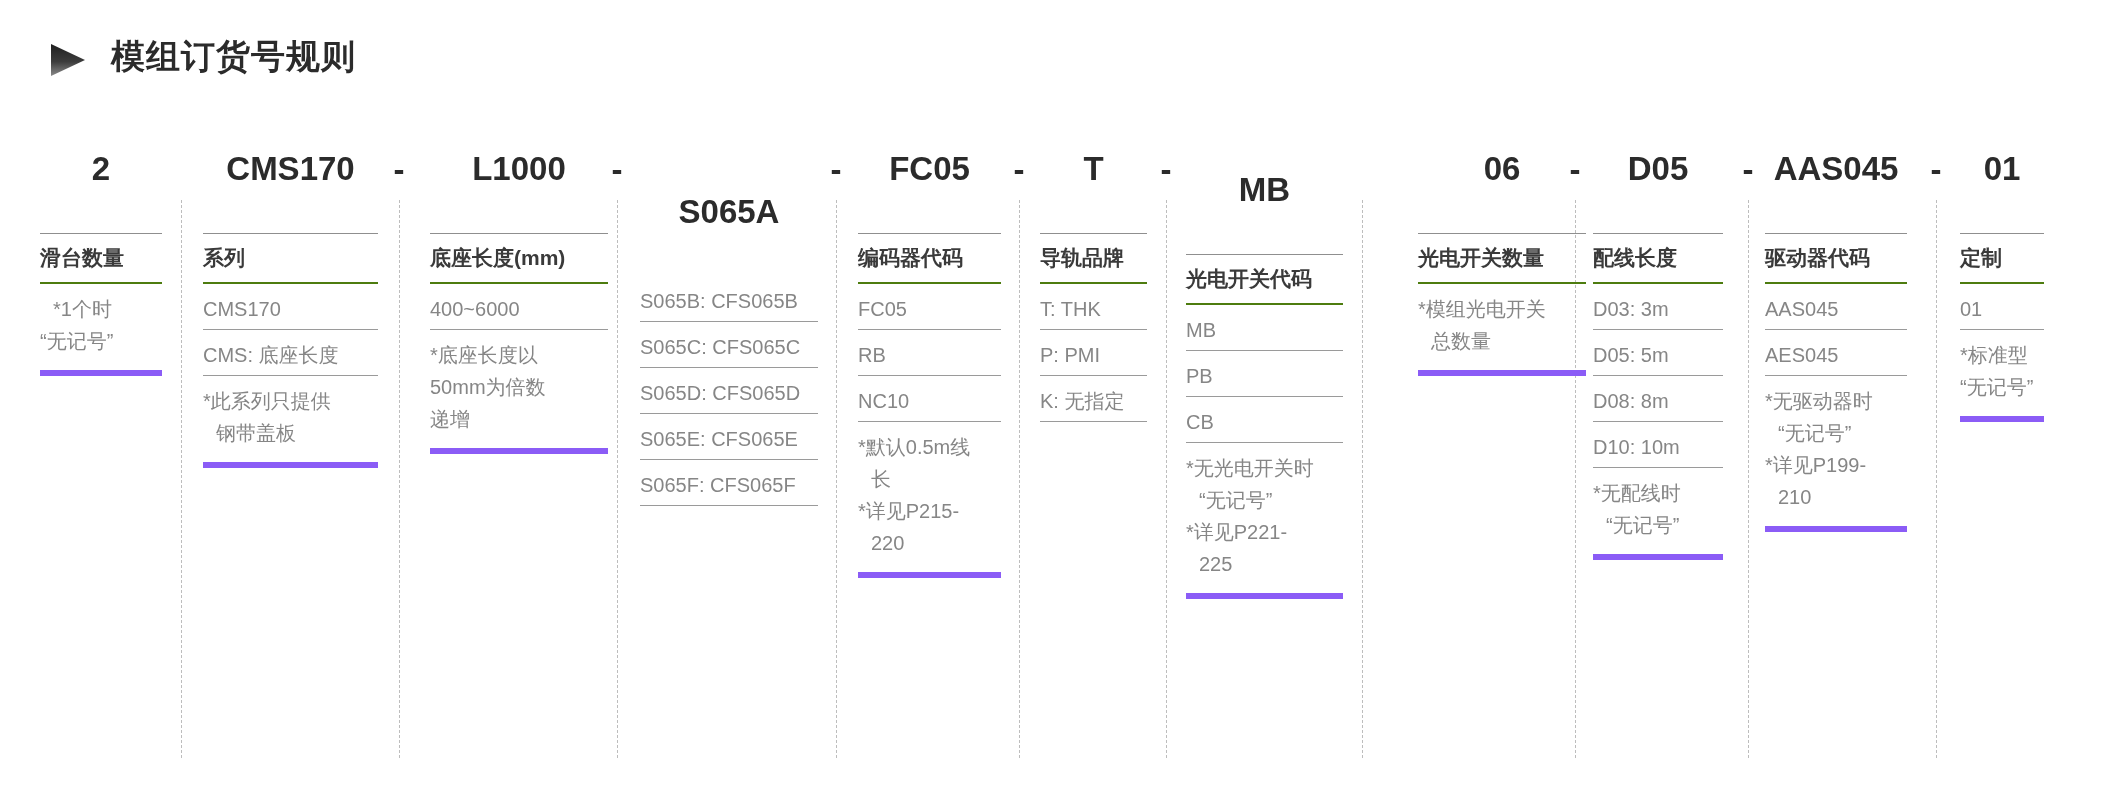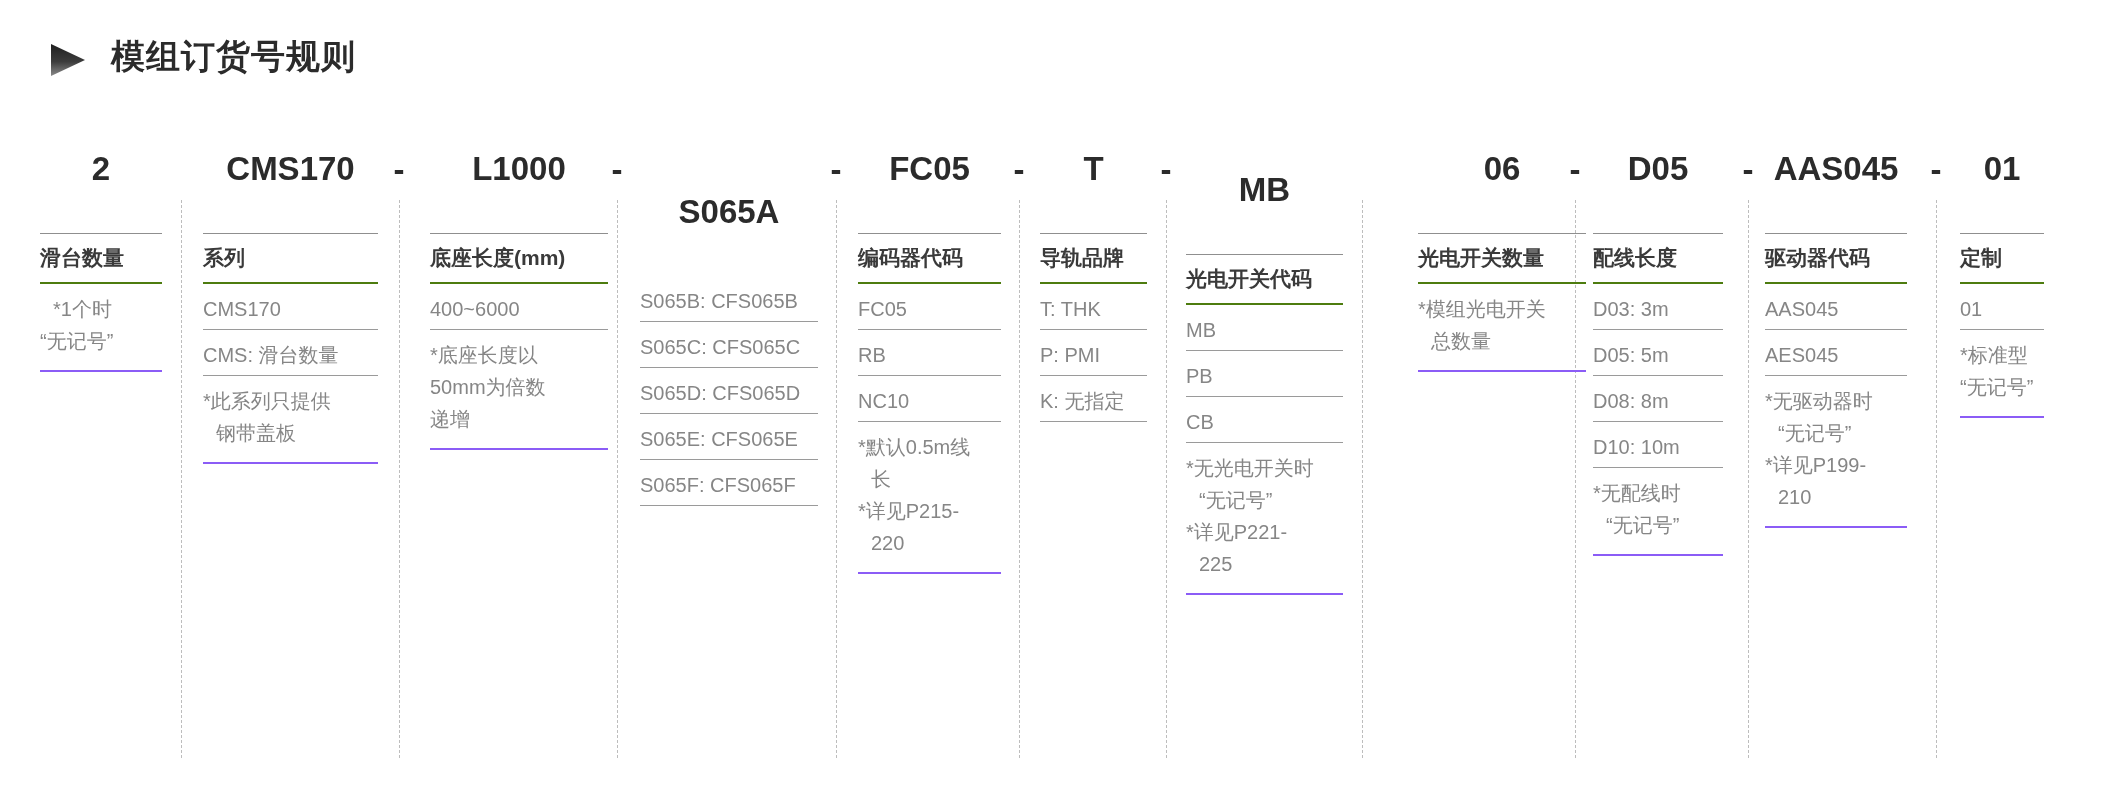--- a/index.html
+++ b/index.html
@@ -25,21 +25,21 @@
   }
   .head{
     border-top:1px solid #8f8f8f;border-bottom:2px solid #4d7c0f;
     padding:10px 0 11px 0;font-size:21px;font-weight:700;color:#3a3a3a;
     line-height:27px;white-space:nowrap;
   }
   .item{
     border-bottom:1px solid #9a9a9a;padding:12px 0 7px 0;
     font-size:20px;color:#868686;line-height:26px;white-space:nowrap;
   }
-  .note{border-bottom:2px solid #8b5cf6;padding:9px 0 13px 0;}
+  .note{border-bottom:6px solid #8b5cf6;padding:9px 0 13px 0;}
   .note-line{font-size:20px;color:#868686;line-height:32px;white-space:nowrap;}
   .note-line.ind{padding-left:13px;}
 </style>
 </head>
 <body>
 
 <div class="stage">
   <div class="title-row">
     <svg class="tri" viewBox="0 0 34 32">
       <defs>
@@ -69,21 +69,21 @@
         <div class="head">滑台数量</div>
         <div class="note">
           <div class="note-line ind">*1个时</div>
           <div class="note-line">“无记号”</div>
         </div>
       </div>
       <div class="col" style="left: 203px; width: 175px;">
         <div class="code">CMS170</div>
         <div class="head">系列</div>
         <div class="item">CMS170</div>
-        <div class="item">CMS: 滑台数量</div>
+        <div class="item">CMS: 底座长度</div>
         <div class="note">
           <div class="note-line">*此系列只提供</div>
           <div class="note-line ind">钢带盖板</div>
         </div>
       </div>
       <div class="hyphen" style="left: 399px;">-</div>
       <div class="col" style="left: 430px; width: 178px;">
         <div class="code">L1000</div>
         <div class="head">底座长度(mm)</div>
         <div class="item">400~6000</div>

